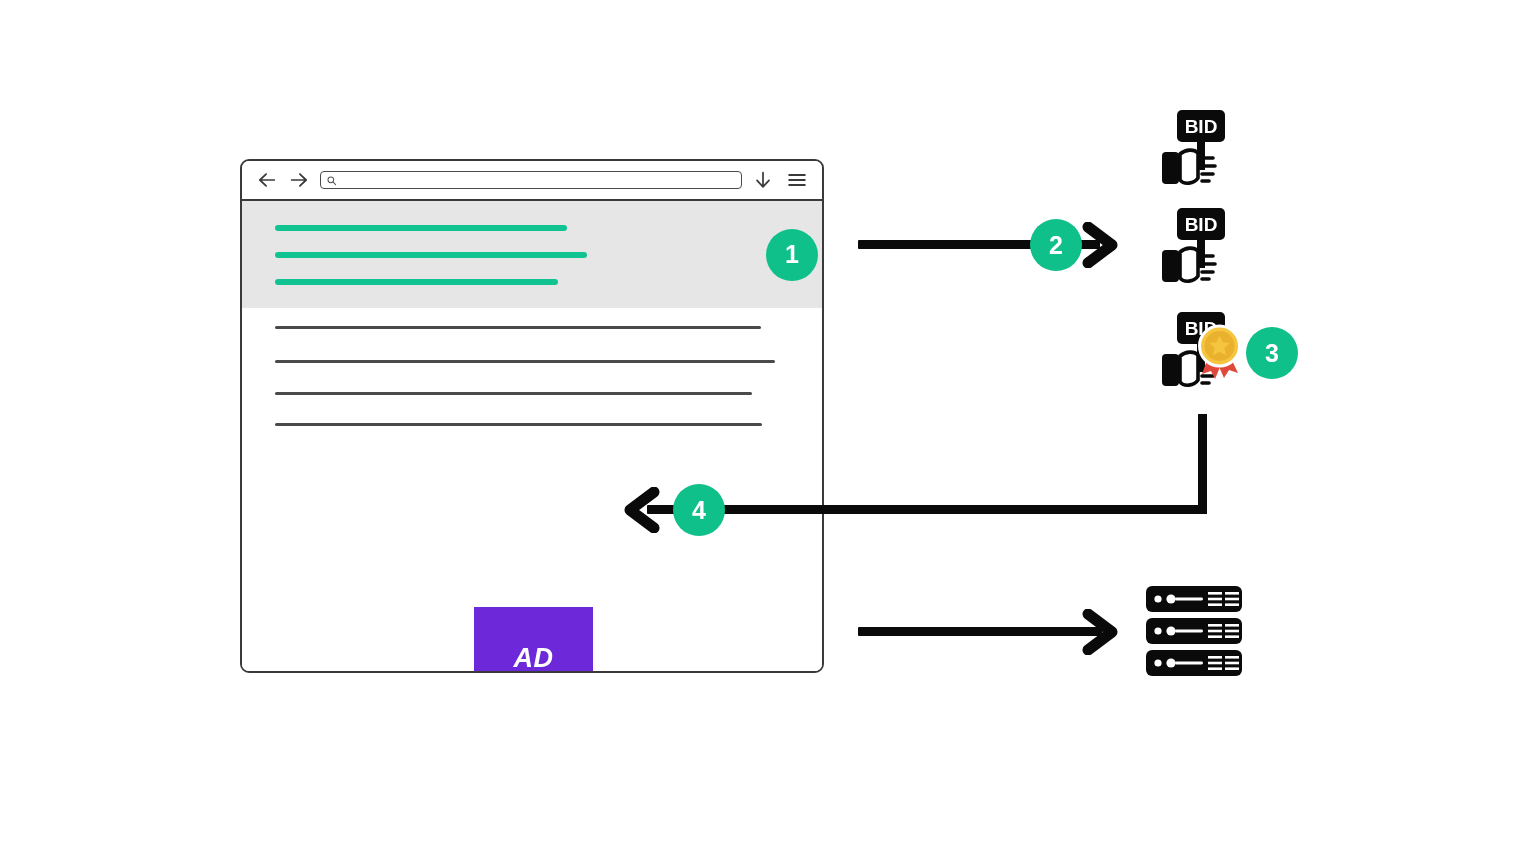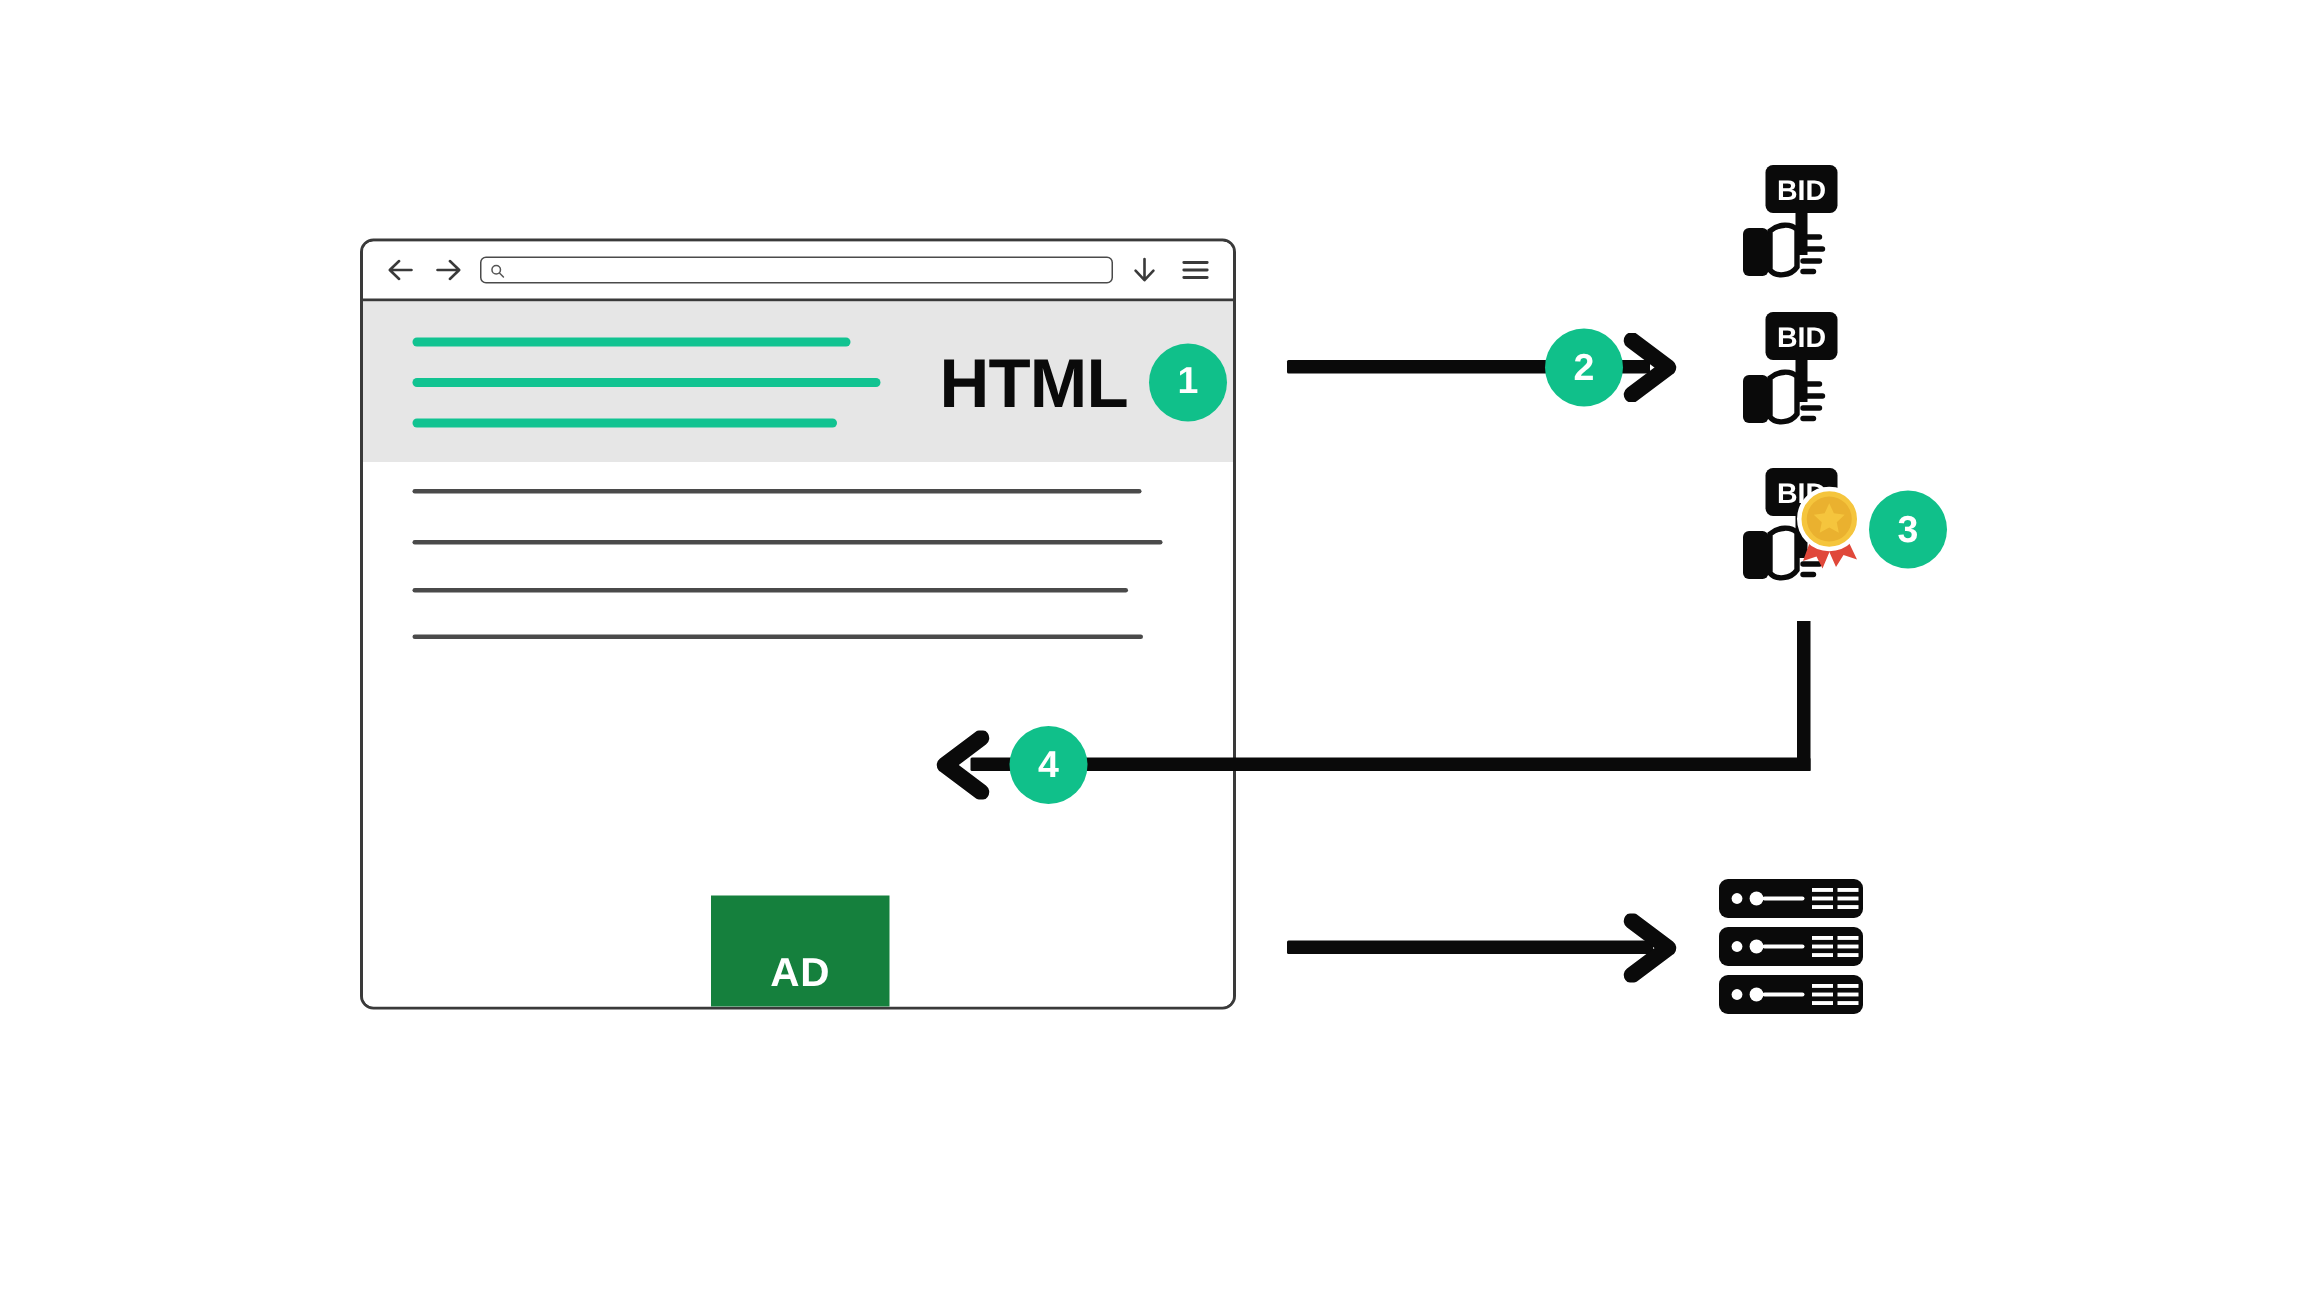--- a/index.html
+++ b/index.html
@@ -84,24 +84,24 @@
   .page-body { position: relative; height: 100%; background:#fff; }
   .tline {
     position: absolute;
     height: 2.5px;
     background: #4a4a4a;
     border-radius: 2px;
   }
 
   .ad-block {
     position: absolute;
-    left: 232px; top: 289px;
+    left: 232px; top: 299px;
     width: 119px; height: 103px;
-    background: #15803d;
-    display: flex; align-items: center; justify-content: center;
+    background: #6d28d9;
+    display: flex; align-items: center; justify-content: center; font-style: italic;
   }
   .ad-block span {
     color: #fff; font-size: 27px; font-weight: 800; letter-spacing: 0.5px;
   }
 
   
   .badge {
     width: 52px; height: 52px;
     border-radius: 50%;
     background: #10c08a;
@@ -178,21 +178,20 @@
       </div>
     </div>
 
     <div class="hero">
       <div class="hero-lines">
         <div class="gline" style="width:292px"></div>
         <div class="gline" style="width:312px"></div>
         <div class="gline" style="width:283px"></div>
       </div>
       <div class="hero-title-wrap">
-        <div class="hero-title">HTML</div>
         <div class="badge">1</div>
       </div>
     </div>
 
     <div class="page-body">
       <div class="tline" style="left:33px; top:18px;  width:486px"></div>
       <div class="tline" style="left:33px; top:52px;  width:500px"></div>
       <div class="tline" style="left:33px; top:84px;  width:477px"></div>
       <div class="tline" style="left:33px; top:115px; width:487px"></div>
 

